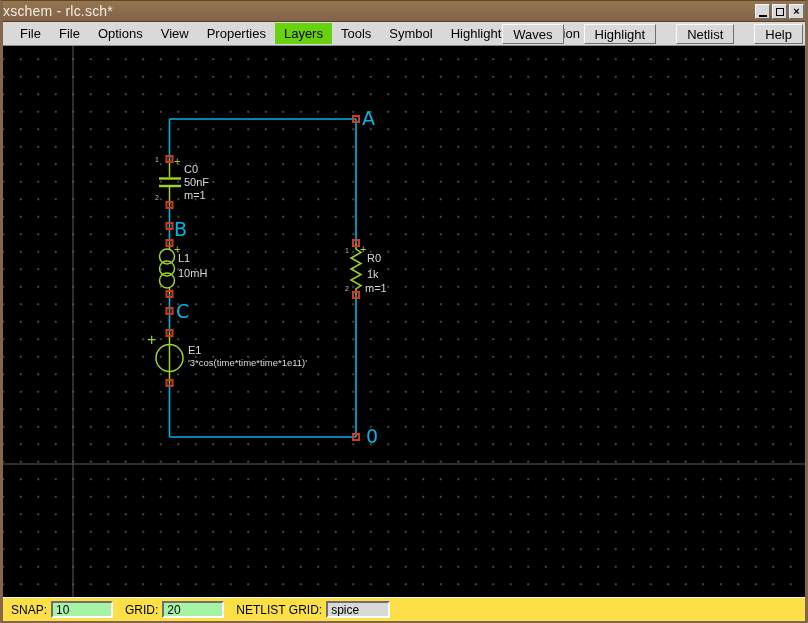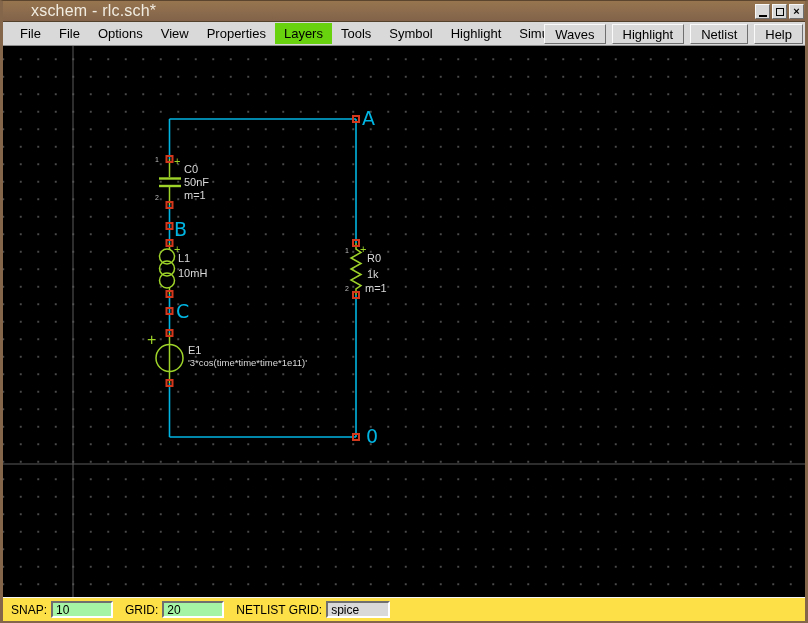--- a/index.html
+++ b/index.html
@@ -9,39 +9,39 @@
     border-left:3px solid #84664a; border-right:3px solid #84664a;
     border-bottom:3px solid #84664a; border-top:1px solid #5c452e;
     background:#000; position:relative;
   }
   
   .titlebar {
     height:21px; background:linear-gradient(#96754f,#82634a);
     border-bottom:1px solid #54412c;
     display:flex; align-items:center; position:relative;
   }
-  .title-text { color:#f2ede2; font-size:16px; margin-left:28px; letter-spacing:.2px; }
+  .title-text { color:#f2ede2; font-size:14px; letter-spacing:.2px; }
   .win-controls { position:absolute; right:1px; top:3px; display:flex; gap:2px; }
   .win-btn {
     width:15px; height:15px; background:#d9d9d9;
     border-top:1px solid #f8f8f8; border-left:1px solid #f8f8f8;
     border-right:1px solid #6e6e6e; border-bottom:1px solid #6e6e6e;
     display:flex; align-items:center; justify-content:center; cursor:default;
   }
   .glyph-min { width:8px; height:2px; background:#000; margin-top:8px; }
   .glyph-max { width:8px; height:8px; border:1px solid #000; }
   .glyph-close { font-size:11px; font-weight:bold; color:#000; line-height:1; }
   
   .menubar {
     height:24px; background:#d9d9d9; border-bottom:1px solid #8c8c8c;
     display:flex; align-items:center; font-size:13px; color:#000; position:relative;padding-left:8px;
   }
   .menu-item { padding:3px 9px; cursor:default; }
   .menu-item.active { background:#68d20e; }
-  .toolbar-buttons { position:absolute; right:2px; top:2px; display:flex; gap:6px; }
+  .toolbar-buttons { position:absolute; right:2px; top:2px; display:flex; gap:20px; }
   .tb-btn {
     height:20px; background:#d9d9d9; padding:0 10px; font-size:13px;
     border-top:1px solid #fafafa; border-left:1px solid #fafafa;
     border-right:1px solid #6f6f6f; border-bottom:1px solid #6f6f6f;
     display:flex; align-items:center; justify-content:center; cursor:default;
   }
   
   .canvas {
     height:551px; background:#000; position:relative; overflow:hidden;
     background-image: radial-gradient(circle, #4a4a4a 0.8px, transparent 1.1px);

